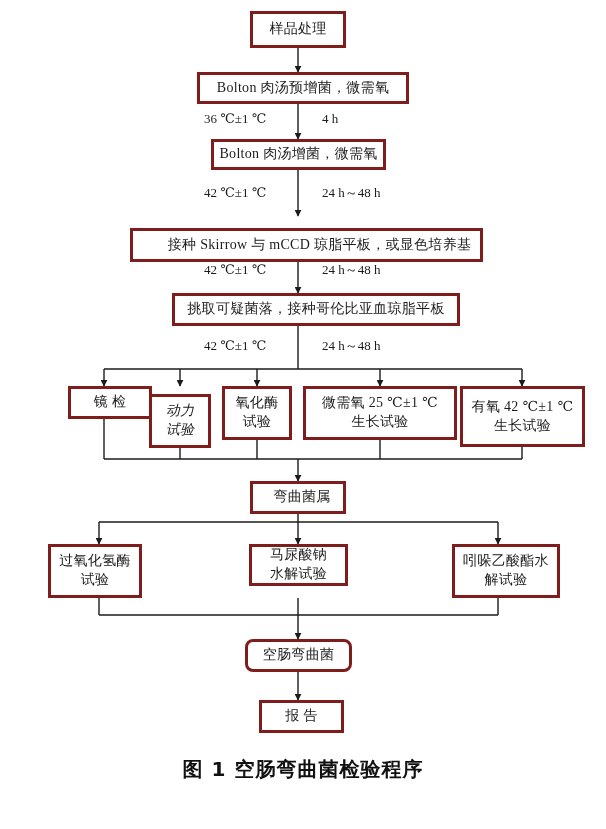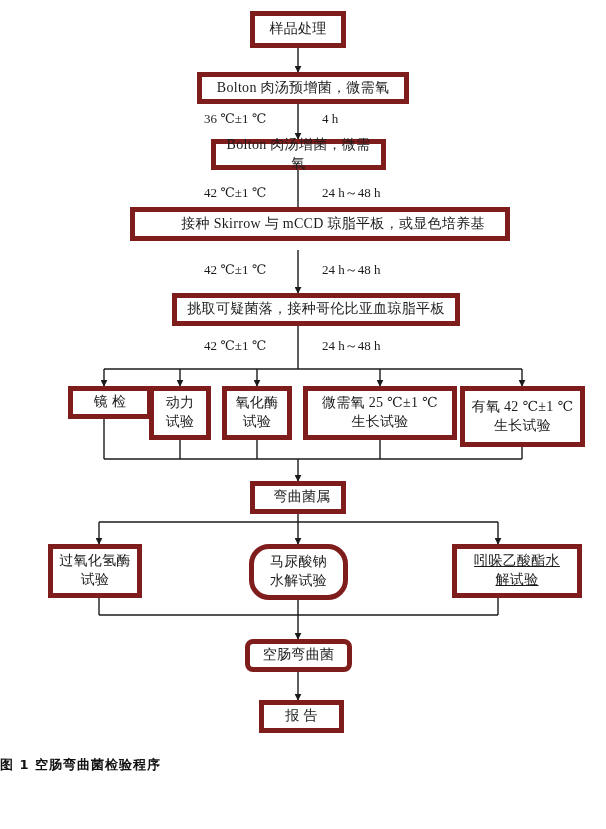--- a/index.html
+++ b/index.html
@@ -19,21 +19,21 @@
     position: absolute;
     left: 0;
     top: 0;
     width: 606px;
     height: 829px;
     pointer-events: none;
   }
   .node {
     position: absolute;
     box-sizing: border-box;
-    border: 5px solid #7f1d1d;
+    border: 3px solid #7f1d1d;
     background: #ffffff;
     display: flex;
     align-items: center;
     justify-content: center;
     text-align: center;
     color: #1b1b1b;
     font-size: 14px;
     line-height: 1.35;
     letter-spacing: 0.3px;
     z-index: 2;
@@ -49,24 +49,24 @@
     font-size: 13px;
     line-height: 1;
     white-space: nowrap;
     z-index: 3;
   }
   #caption {
     position: absolute;
     left: 0;
     top: 756px;
     width: 606px;
-    text-align: left;
+    text-align: center;
     font-family: "DejaVu Sans", "Liberation Sans", sans-serif;
     font-weight: bold;
-    font-size: 13px;
+    font-size: 20px;
     letter-spacing: 1px;
     color: #111111;
     z-index: 3;
   }
 </style>
 </head>
 <body>
 
 <div id="page">
 
@@ -128,33 +128,33 @@
   </div>
 
   <div class="node" style="left:197px; top:72px; width:212px; height:32px;">
     <span class="inner">Bolton 肉汤预增菌，微需氧</span>
   </div>
 
   <div class="node" style="left:211px; top:139px; width:175px; height:31px;">
     <span class="inner">Bolton 肉汤增菌，微需氧</span>
   </div>
 
-  <div class="node" style="left:130px; top:207px; width:380px; height:34px;padding-left:26px;">
+  <div class="node" style="left:130px; top:228px; width:353px; height:34px;padding-left:26px;">
     <span class="inner">接种 Skirrow 与 mCCD 琼脂平板，或显色培养基</span>
   </div>
 
   <div class="node" style="left:172px; top:293px; width:288px; height:33px;">
     <span class="inner">挑取可疑菌落，接种哥伦比亚血琼脂平板</span>
   </div>
 
   <div class="node" style="left:68px; top:386px; width:84px; height:33px;">
     <span class="inner">镜  检</span>
   </div>
 
-  <div class="node" style="left:149px; top:386px; width:62px; height:54px;">
+  <div class="node" style="left:149px; top:394px; width:62px; height:54px;font-style:italic;">
     <span class="inner">动力
 试验</span>
   </div>
 
   <div class="node" style="left:222px; top:386px; width:70px; height:54px;">
     <span class="inner">氧化酶
 试验</span>
   </div>
 
   <div class="node" style="left:303px; top:386px; width:154px; height:54px;">
@@ -169,26 +169,26 @@
 
   <div class="node" style="left:250px; top:481px; width:96px; height:33px;padding-left:8px;">
     <span class="inner">弯曲菌属</span>
   </div>
 
   <div class="node" style="left:48px; top:544px; width:94px; height:54px;">
     <span class="inner">过氧化氢酶
 试验</span>
   </div>
 
-  <div class="node" style="left:249px; top:544px; width:99px; height:56px;border-radius:20px;">
+  <div class="node" style="left:249px; top:544px; width:99px; height:42px;">
     <span class="inner">马尿酸钠
 水解试验</span>
   </div>
 
-  <div class="node" style="left:452px; top:544px; width:130px; height:54px;text-decoration:underline;">
+  <div class="node" style="left:452px; top:544px; width:108px; height:54px;">
     <span class="inner">吲哚乙酸酯水
 解试验</span>
   </div>
 
   <div class="node" style="left:245px; top:639px; width:107px; height:33px;border-radius:8px;">
     <span class="inner">空肠弯曲菌</span>
   </div>
 
   <div class="node" style="left:259px; top:700px; width:85px; height:33px;">
     <span class="inner">报  告</span>

